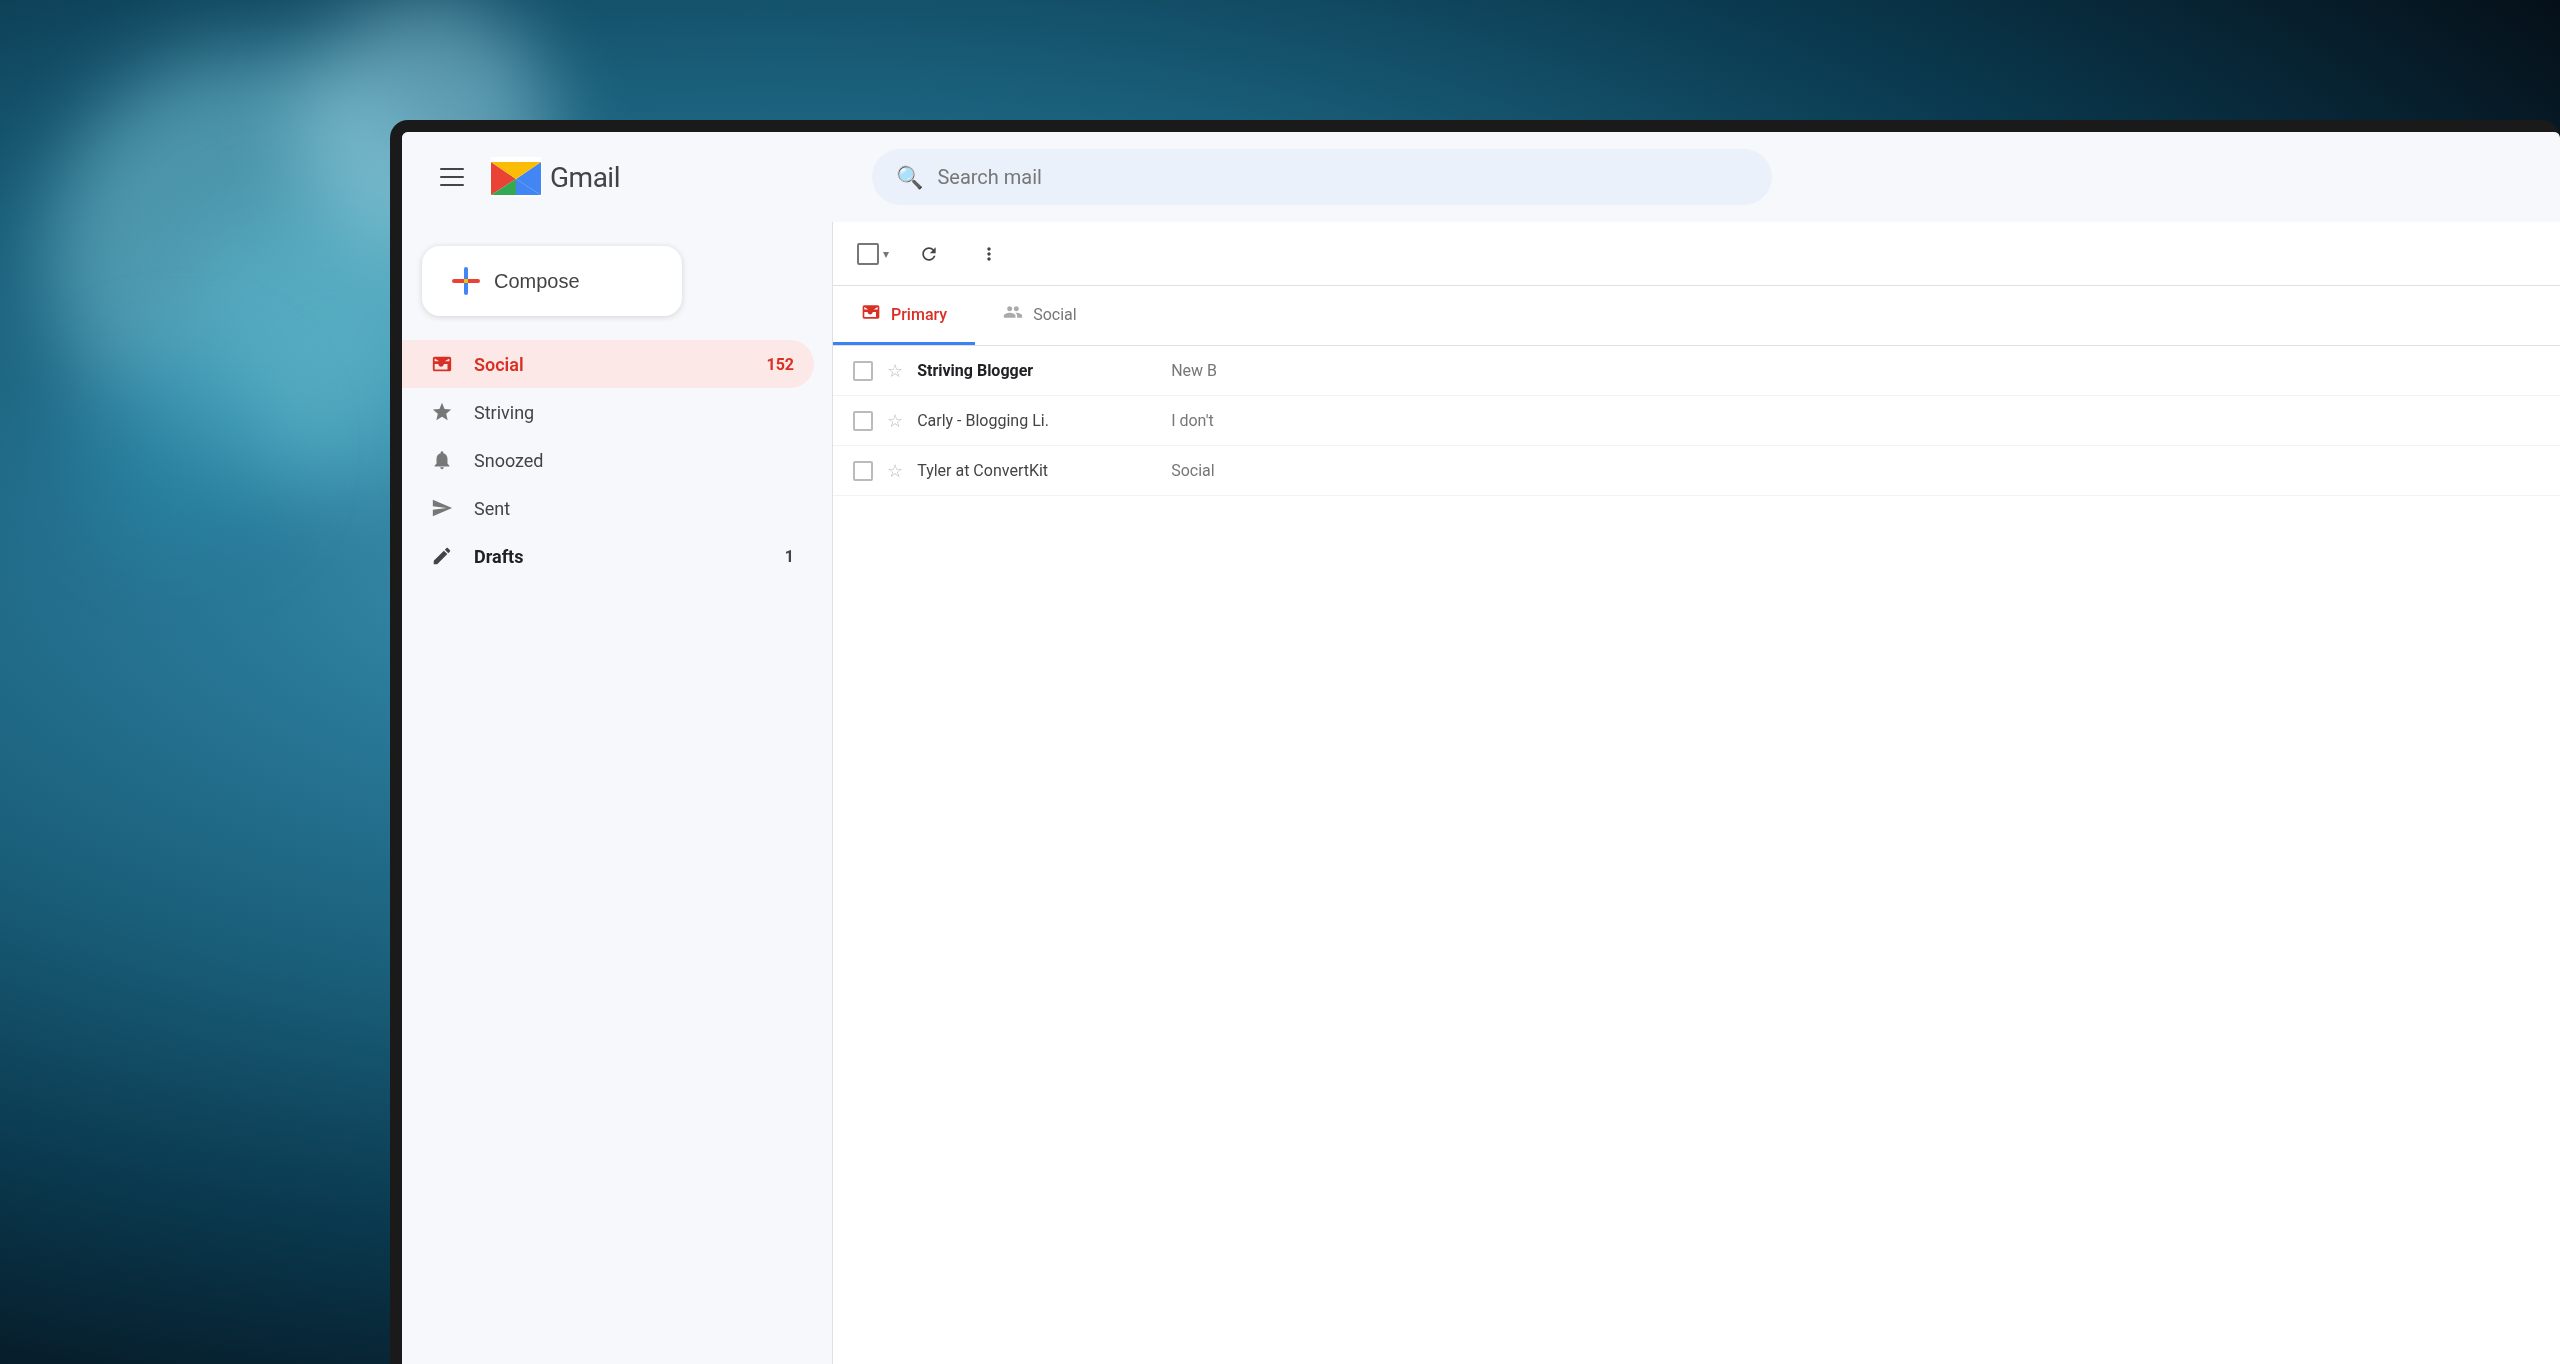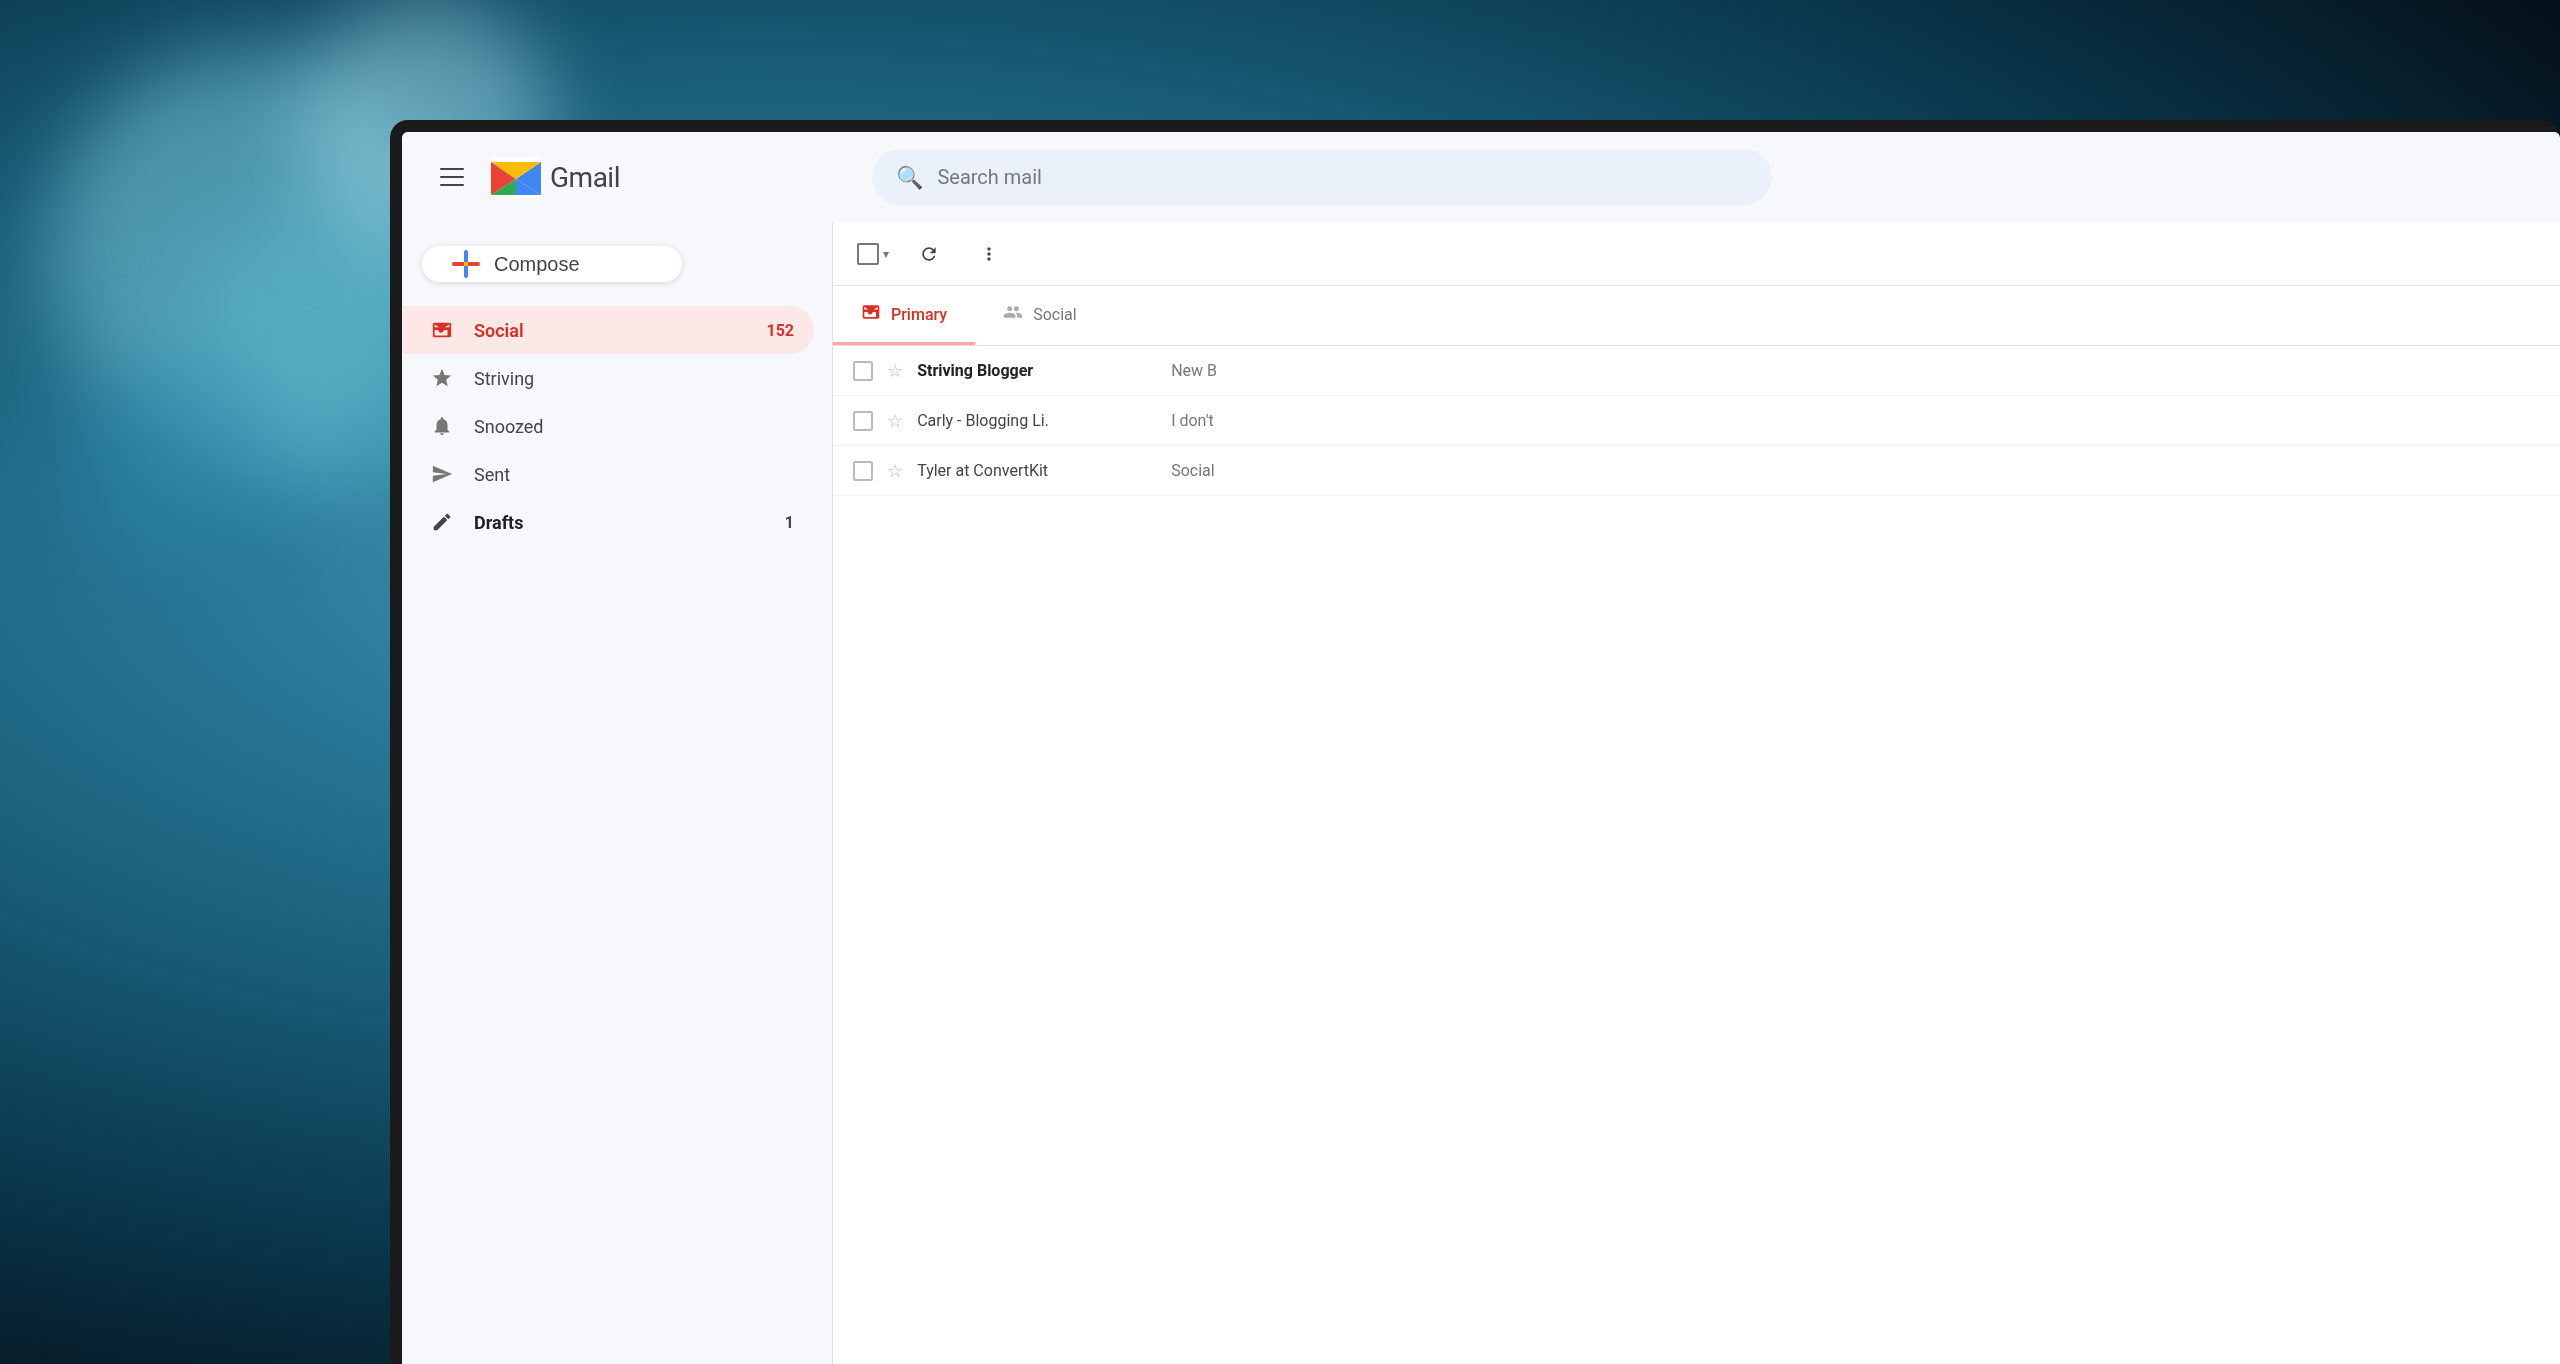--- a/index.html
+++ b/index.html
@@ -149,21 +149,21 @@
       padding: 16px 0;
       overflow-y: auto;
     }
 
     
     .compose-btn {
       margin: 8px 12px 24px 20px;
       background: #fff;
       border: none;
       border-radius: 18px;
-      padding: 4px 30px;
+      padding: 21px 30px;
       display: flex;
       align-items: center;
       gap: 14px;
       cursor: pointer;
       box-shadow: 0 1px 6px rgba(0,0,0,0.15);
       font-size: 20px;
       color: #444;
       font-weight: 500;
       width: 260px;
     }
@@ -274,21 +274,21 @@
       padding: 16px 28px;
       cursor: pointer;
       font-size: 16px;
       color: #777;
       position: relative;
       border-bottom: 3px solid transparent;
     }
 
     .tab.active {
       color: #d93025;
-      border-bottom: 3px solid #fca5a5;
+      border-bottom: 3px solid #3b82f6;
       font-weight: 500;
     }
 
     .tab-icon {
       font-size: 18px;
     }
 
     
     .email-list {
       flex: 1;

